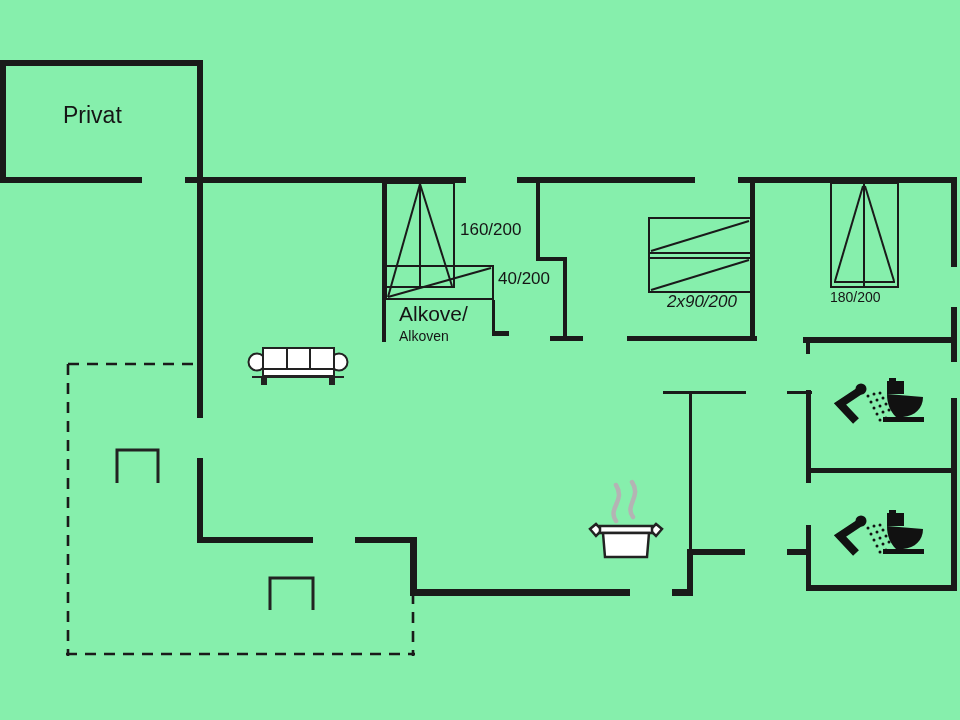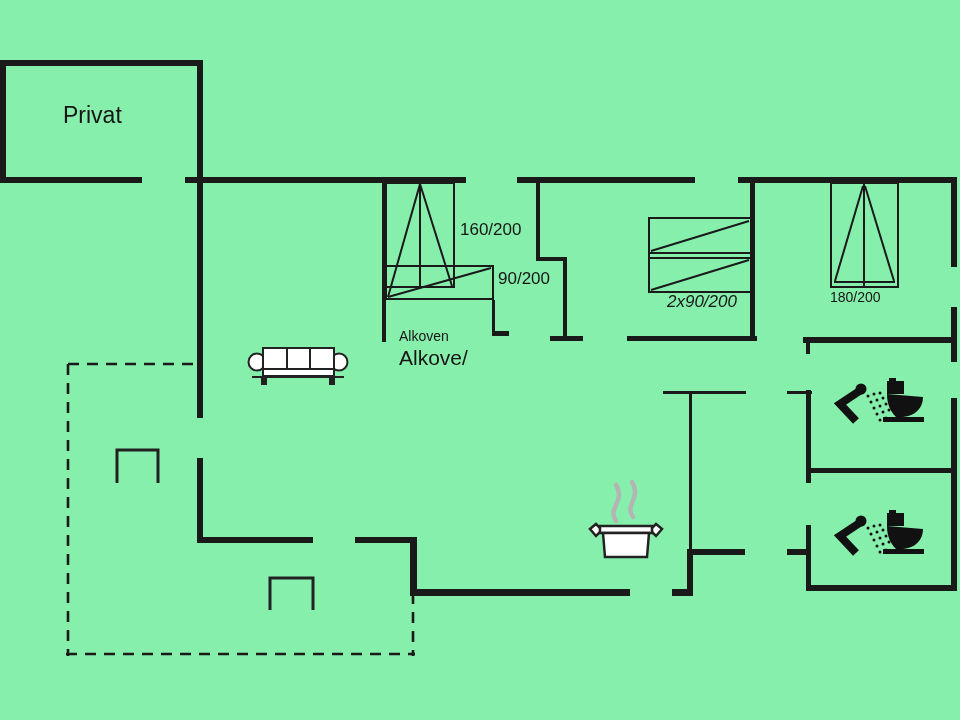--- a/index.html
+++ b/index.html
@@ -8,21 +8,21 @@
     font-family:"Liberation Sans", sans-serif;
   }
   .canvas svg{position:absolute;left:0;top:0;}
   .label{
     position:absolute;color:#151515;white-space:nowrap;line-height:1.05;
     font-family:"Liberation Sans", sans-serif;
   }
   .lbl-privat{left:63px;top:103px;font-size:23px;}
   .lbl-160{left:460px;top:196px;font-size:17px;margin-top:25px;}
   .lbl-90{left:498px;top:270px;font-size:17px;}
-  .lbl-alk1{left:399px;top:303px;font-size:21px;margin-top:44px;}
+  .lbl-alk1{left:399px;top:303px;font-size:21px;}
   .lbl-alk2{left:399px;top:329px;font-size:14px;}
   .lbl-bunk{left:667px;top:293px;font-size:17px;font-style:italic;}
   .lbl-master{left:830px;top:290px;font-size:14px;}
 </style>
 </head>
 <body>
 
 <div class="canvas">
 
 <svg width="960" height="720" viewBox="0 0 960 720">
@@ -188,19 +188,19 @@
       <rect x="889" y="378" width="7" height="5"></rect>
       <rect x="887" y="381" width="17" height="13"></rect>
       <path d="M887,394 L923,397 C923,408 915,416 903,417 L896,417 C890,411 887,404 887,394 Z"></path>
       <rect x="883" y="417" width="41" height="5"></rect>
     </g>
   </g>
 </svg>
 
   <div class="label lbl-privat">Privat</div>
   <div class="label lbl-160">160/200</div>
-  <div class="label lbl-90">90/200</div>
+  <div class="label lbl-90">40/200</div>
   <div class="label lbl-alk1">Alkove/</div>
   <div class="label lbl-alk2">Alkoven</div>
   <div class="label lbl-bunk">2x90/200</div>
   <div class="label lbl-master">180/200</div>
 
 </div>
 
 </body></html>

